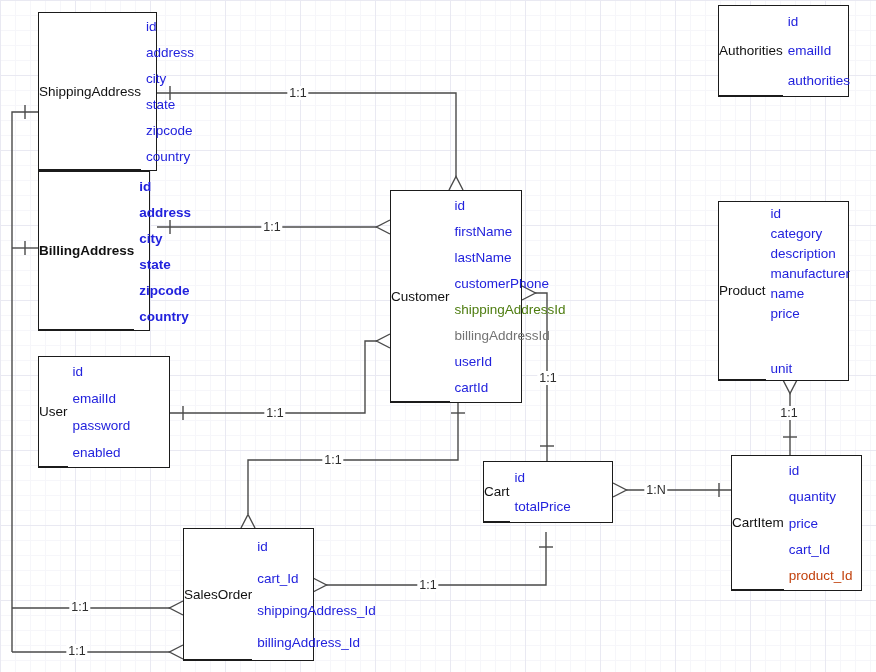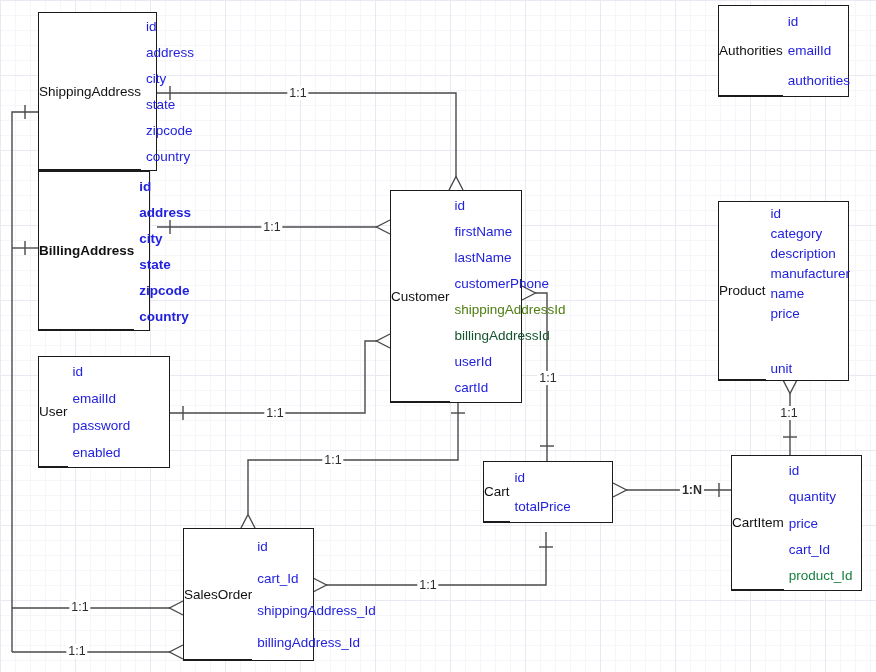--- a/index.html
+++ b/index.html
@@ -140,21 +140,21 @@
         </div>
       </div>
       <div class="entity" style="left: 390px; top: 190px; width: 132px; height: 213px;">
         <div class="entity-title">Customer</div>
         <div class="entity-fields">
           <div class="entity-field" style="color: rgb(34, 34, 221);">id</div>
           <div class="entity-field" style="color: rgb(34, 34, 221);">firstName</div>
           <div class="entity-field" style="color: rgb(34, 34, 221);">lastName</div>
           <div class="entity-field" style="color: rgb(34, 34, 221);">customerPhone</div>
           <div class="entity-field" style="color: #4d7c0f;">shippingAddressId</div>
-          <div class="entity-field" style="color: #14532d;">billingAddressId</div>
+          <div class="entity-field" style="color: #737373;">billingAddressId</div>
           <div class="entity-field" style="color: rgb(34, 34, 221);">userId</div>
           <div class="entity-field" style="color: rgb(34, 34, 221);">cartId</div>
         </div>
       </div>
       <div class="entity" style="left: 483px; top: 461px; width: 130px; height: 62px;">
         <div class="entity-title">Cart</div>
         <div class="entity-fields">
           <div class="entity-field" style="color: rgb(34, 34, 221);">id</div>
           <div class="entity-field" style="color: rgb(34, 34, 221);">totalPrice</div>
         </div>
@@ -179,29 +179,29 @@
           <div class="entity-field" style="color: rgb(34, 34, 221); margin-top: 35px;">unit</div>
         </div>
       </div>
       <div class="entity" style="left: 731px; top: 455px; width: 131px; height: 136px;">
         <div class="entity-title">CartItem</div>
         <div class="entity-fields">
           <div class="entity-field" style="color: rgb(34, 34, 221);">id</div>
           <div class="entity-field" style="color: rgb(34, 34, 221);">quantity</div>
           <div class="entity-field" style="color: rgb(34, 34, 221);">price</div>
           <div class="entity-field" style="color: rgb(34, 34, 221);">cart_Id</div>
-          <div class="entity-field" style="color: #15803d;">product_Id</div>
+          <div class="entity-field" style="color: #c2410c;">product_Id</div>
         </div>
       </div>
     </div>
   <div id="labels-layer">
       <span class="rel-label" style="left: 298px; top: 93px; color: rgb(45, 45, 45);">1:1</span>
       <span class="rel-label" style="left: 272px; top: 227px; color: rgb(45, 45, 45);">1:1</span>
       <span class="rel-label" style="left: 275px; top: 413px; color: rgb(45, 45, 45);">1:1</span>
       <span class="rel-label" style="left: 333px; top: 460px; color: rgb(45, 45, 45);">1:1</span>
       <span class="rel-label" style="left: 548px; top: 378px; color: rgb(45, 45, 45);">1:1</span>
       <span class="rel-label" style="left: 428px; top: 585px; color: rgb(45, 45, 45);">1:1</span>
-      <span class="rel-label" style="left: 692px; top: 490px; color: rgb(45, 45, 45); font-weight: bold;">1:N</span>
+      <span class="rel-label" style="left: 656px; top: 490px; color: rgb(45, 45, 45);">1:N</span>
       <span class="rel-label" style="left: 789px; top: 413px; color: rgb(45, 45, 45);">1:1</span>
       <span class="rel-label" style="left: 80px; top: 607px; color: rgb(45, 45, 45);">1:1</span>
       <span class="rel-label" style="left: 77px; top: 651px; color: rgb(45, 45, 45);">1:1</span>
     </div>
 </div>
 
 </body></html>

